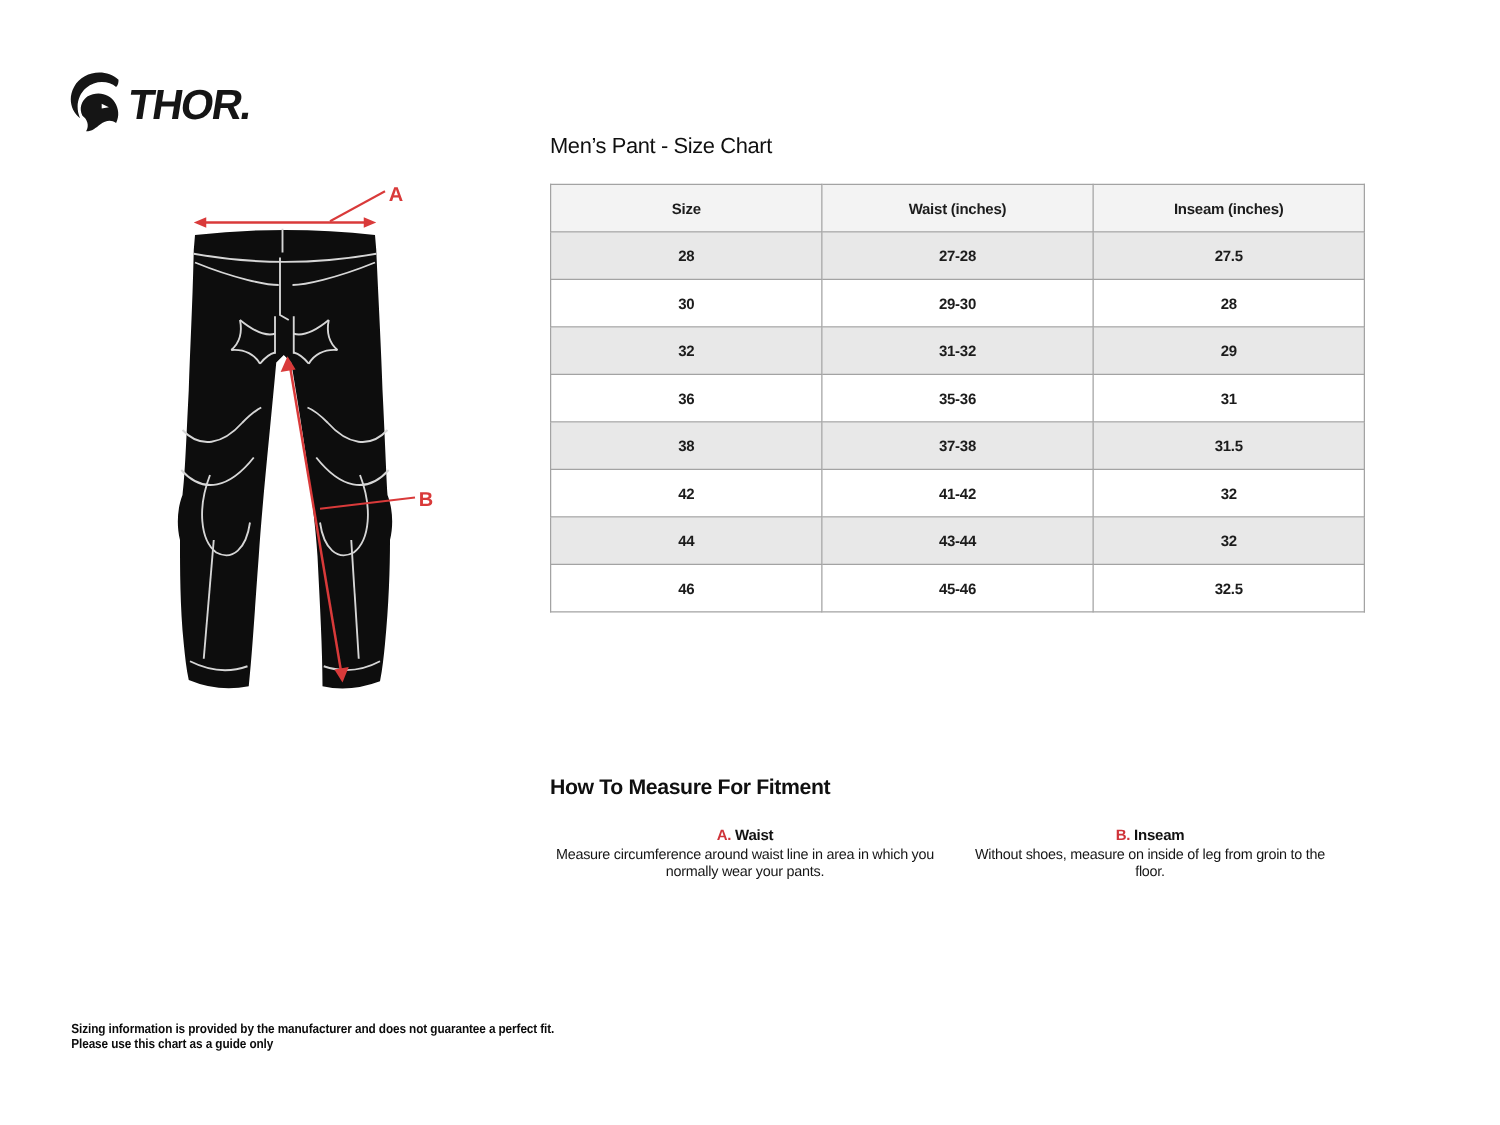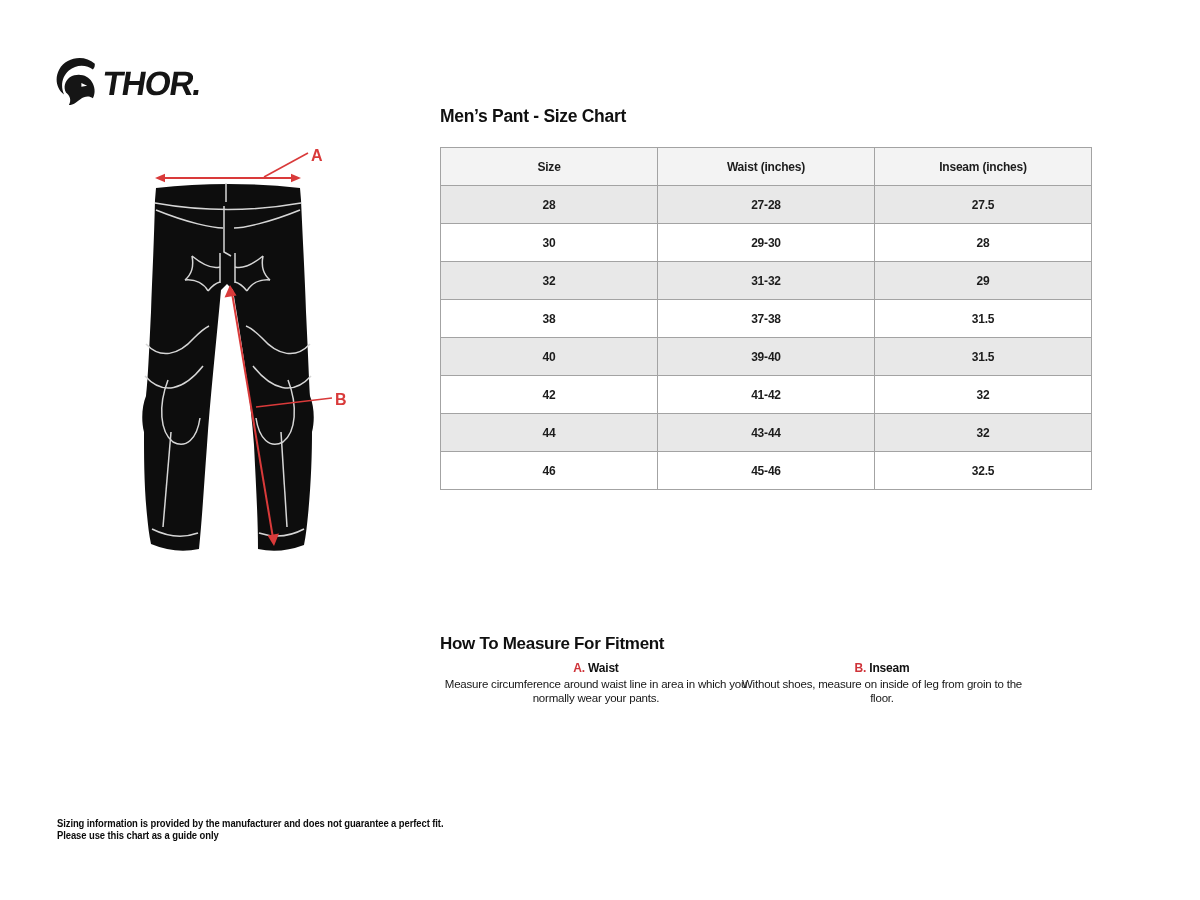--- a/index.html
+++ b/index.html
@@ -15,45 +15,45 @@
 
   
   #logo { left:55px; top:57px; width:145px; height:50px; }
 
   
   #pants { left:118px; top:140px; width:244px; height:444px; }
 
   
   #chart-title {
     left:440px; top:106px;
-    font-size:17.5px; font-weight:700; letter-spacing:-0.3px; color:#101010;
+    font-size:17.5px; font-weight:400; letter-spacing:-0.3px; color:#101010;
   }
 
   
   #size-table-wrap { left:440px; top:147px; width:700px; }
   table { border-collapse:collapse; table-layout:fixed; width:652px; }
   th, td {
     border:1px solid #a3a3a3;
     height:38px;
     text-align:center; vertical-align:middle;
     font-size:12px; font-weight:700; color:#1c1c1c;
     letter-spacing:-0.2px;
   }
   thead th { background:#f3f3f3; font-weight:700; }
   tbody tr:nth-child(odd) td { background:#e8e8e8; }
   tbody tr:nth-child(even) td { background:#ffffff; }
 
   
   #h2m-heading {
-    left:440px; top:634px;
+    left:440px; top:620px;
     font-size:17px; font-weight:700; letter-spacing:-0.3px; color:#101010;
   }
   .measure-col { top:661px;text-align:center; }
   #measure-a { left:440px; width:312px; }
-  #measure-b { left:732px; width:300px; }
+  #measure-b { left:770px; width:300px; }
   .measure-label { font-size:12px; font-weight:700; color:#111; letter-spacing:-0.2px; }
   .measure-key { color:#cf3339; }
   .measure-desc {
     margin-top:2px;
     font-size:11.5px; font-weight:400; line-height:14px; color:#161616;
     letter-spacing:-0.2px;
   }
 
   
   #disclaimer {
@@ -164,27 +164,27 @@
           <td>30</td>
           <td>29-30</td>
           <td>28</td>
         </tr>
         <tr>
           <td>32</td>
           <td>31-32</td>
           <td>29</td>
         </tr>
         <tr>
+          <td>36</td>
+          <td>35-36</td>
+          <td>31</td>
+        </tr>
+        <tr>
           <td>38</td>
           <td>37-38</td>
-          <td>31.5</td>
-        </tr>
-        <tr>
-          <td>40</td>
-          <td>39-40</td>
           <td>31.5</td>
         </tr>
         <tr>
           <td>42</td>
           <td>41-42</td>
           <td>32</td>
         </tr>
         <tr>
           <td>44</td>
           <td>43-44</td>

